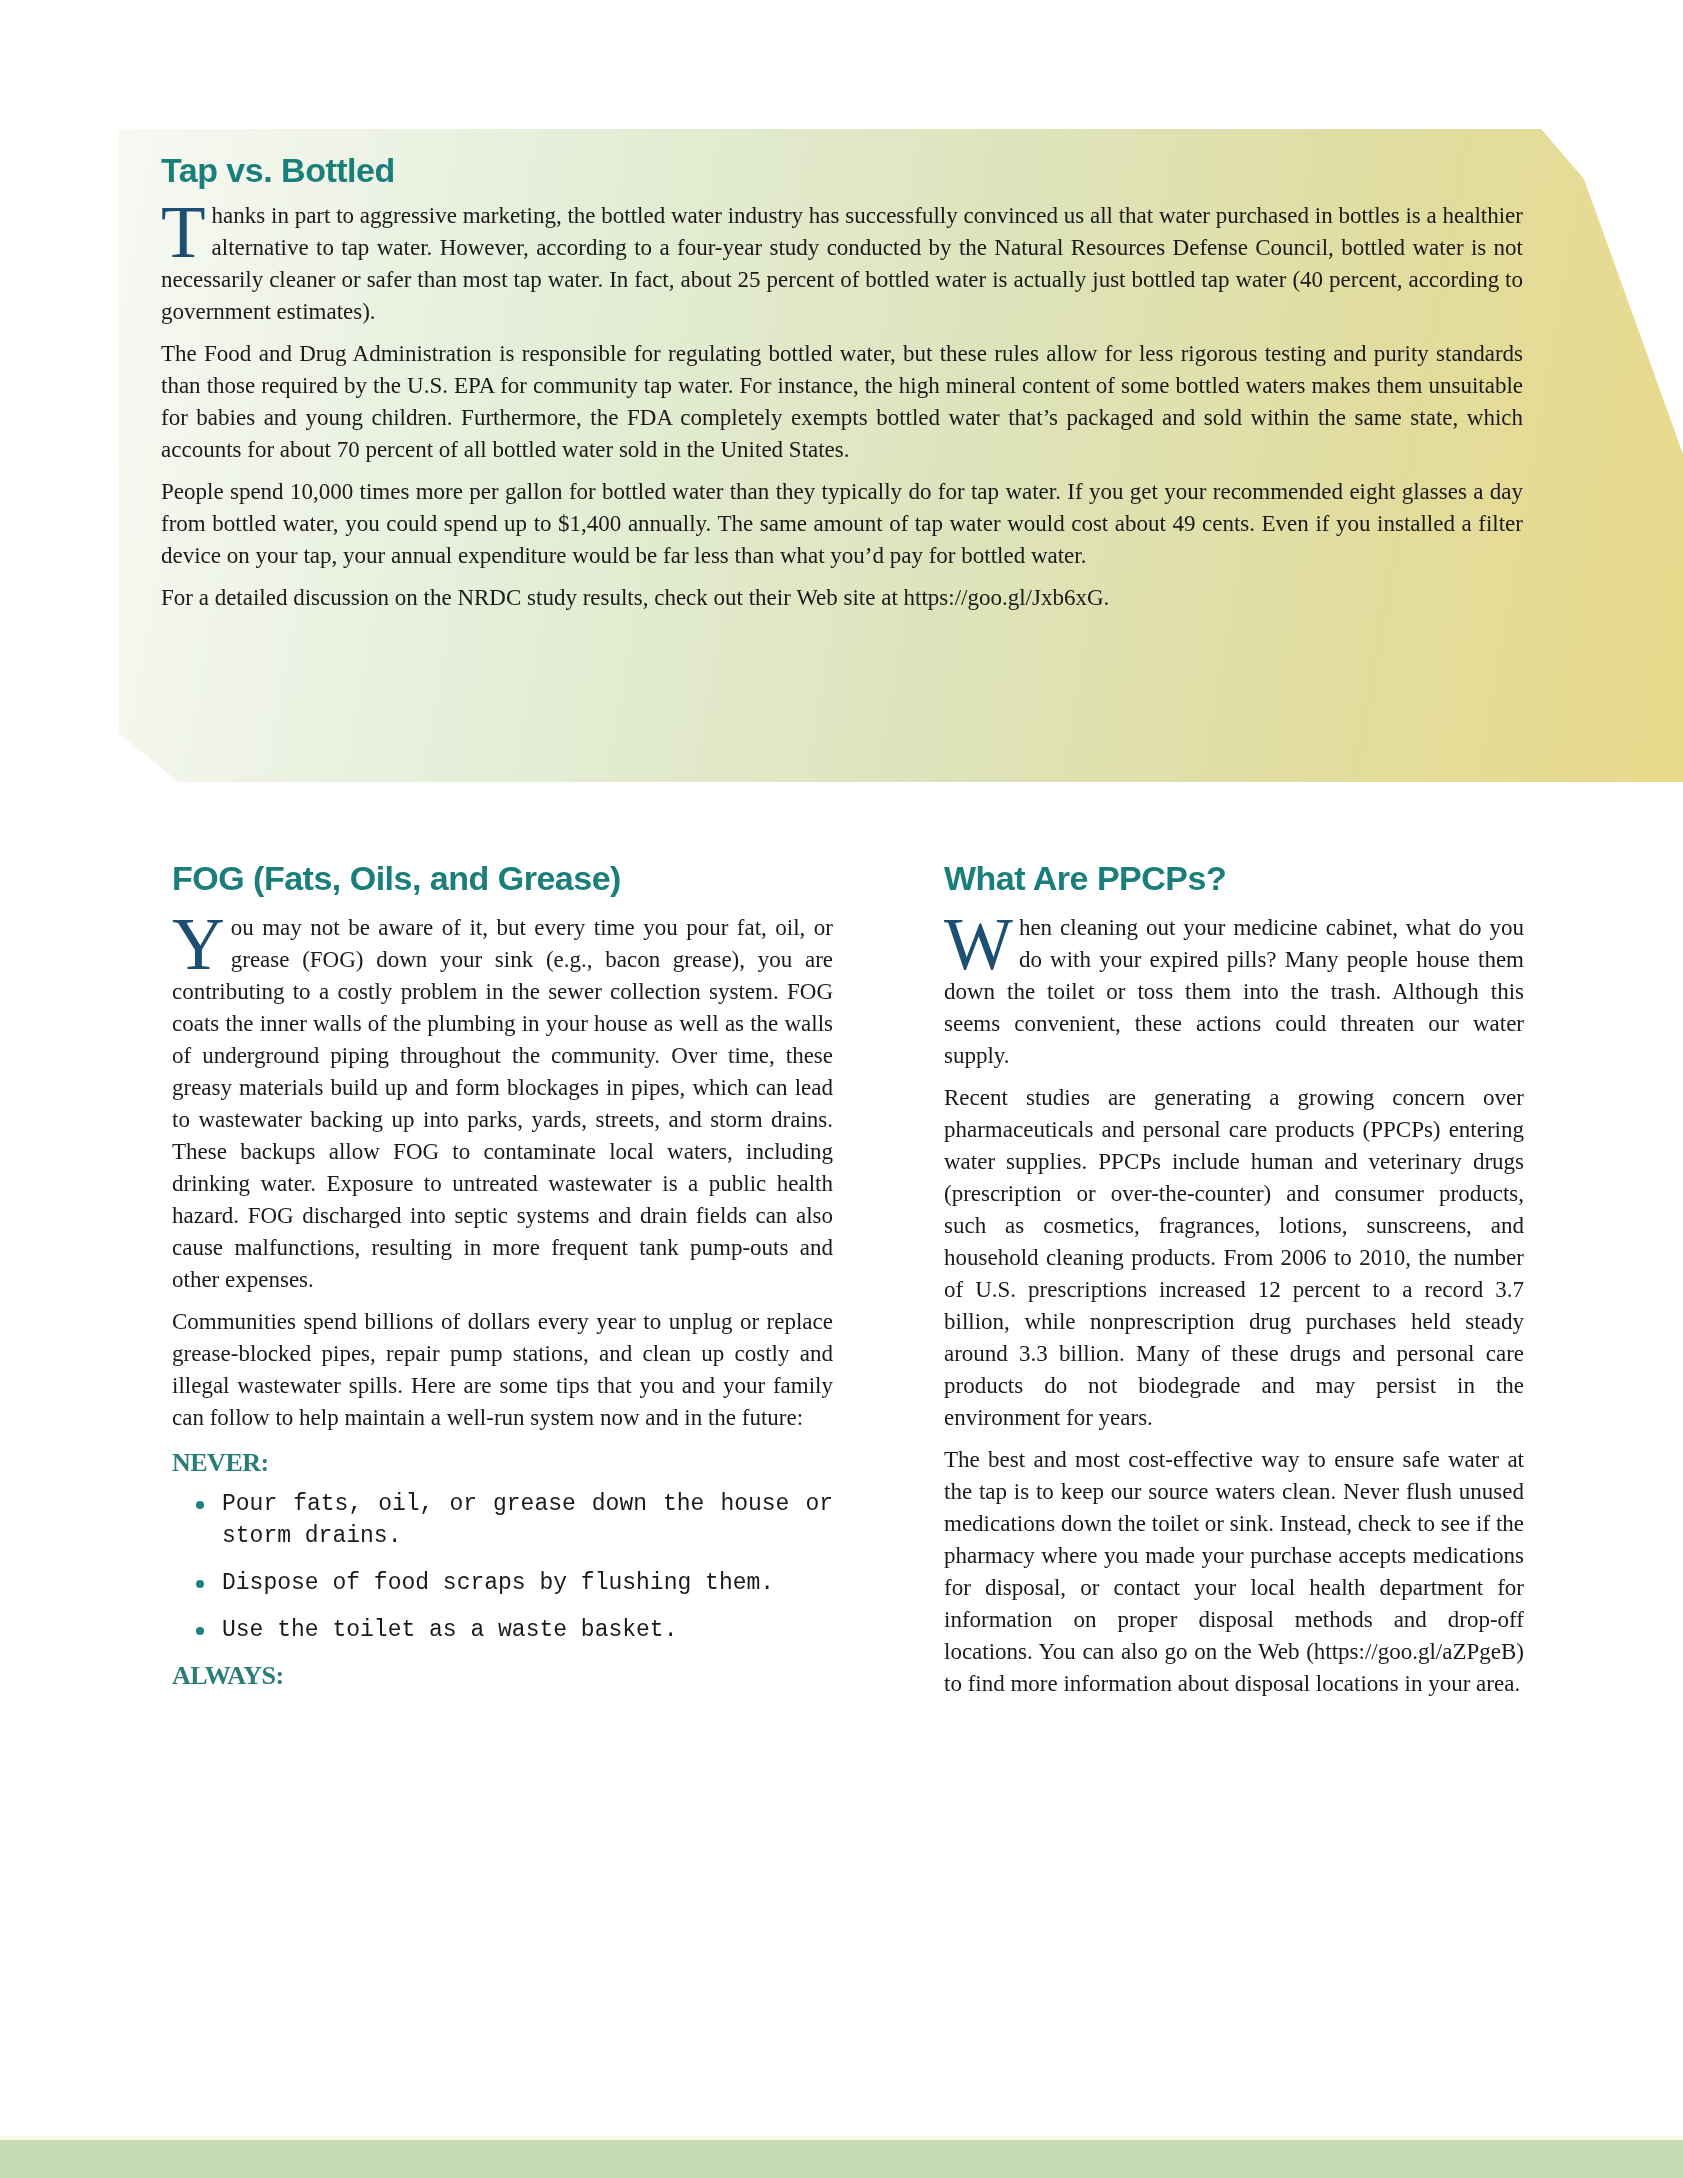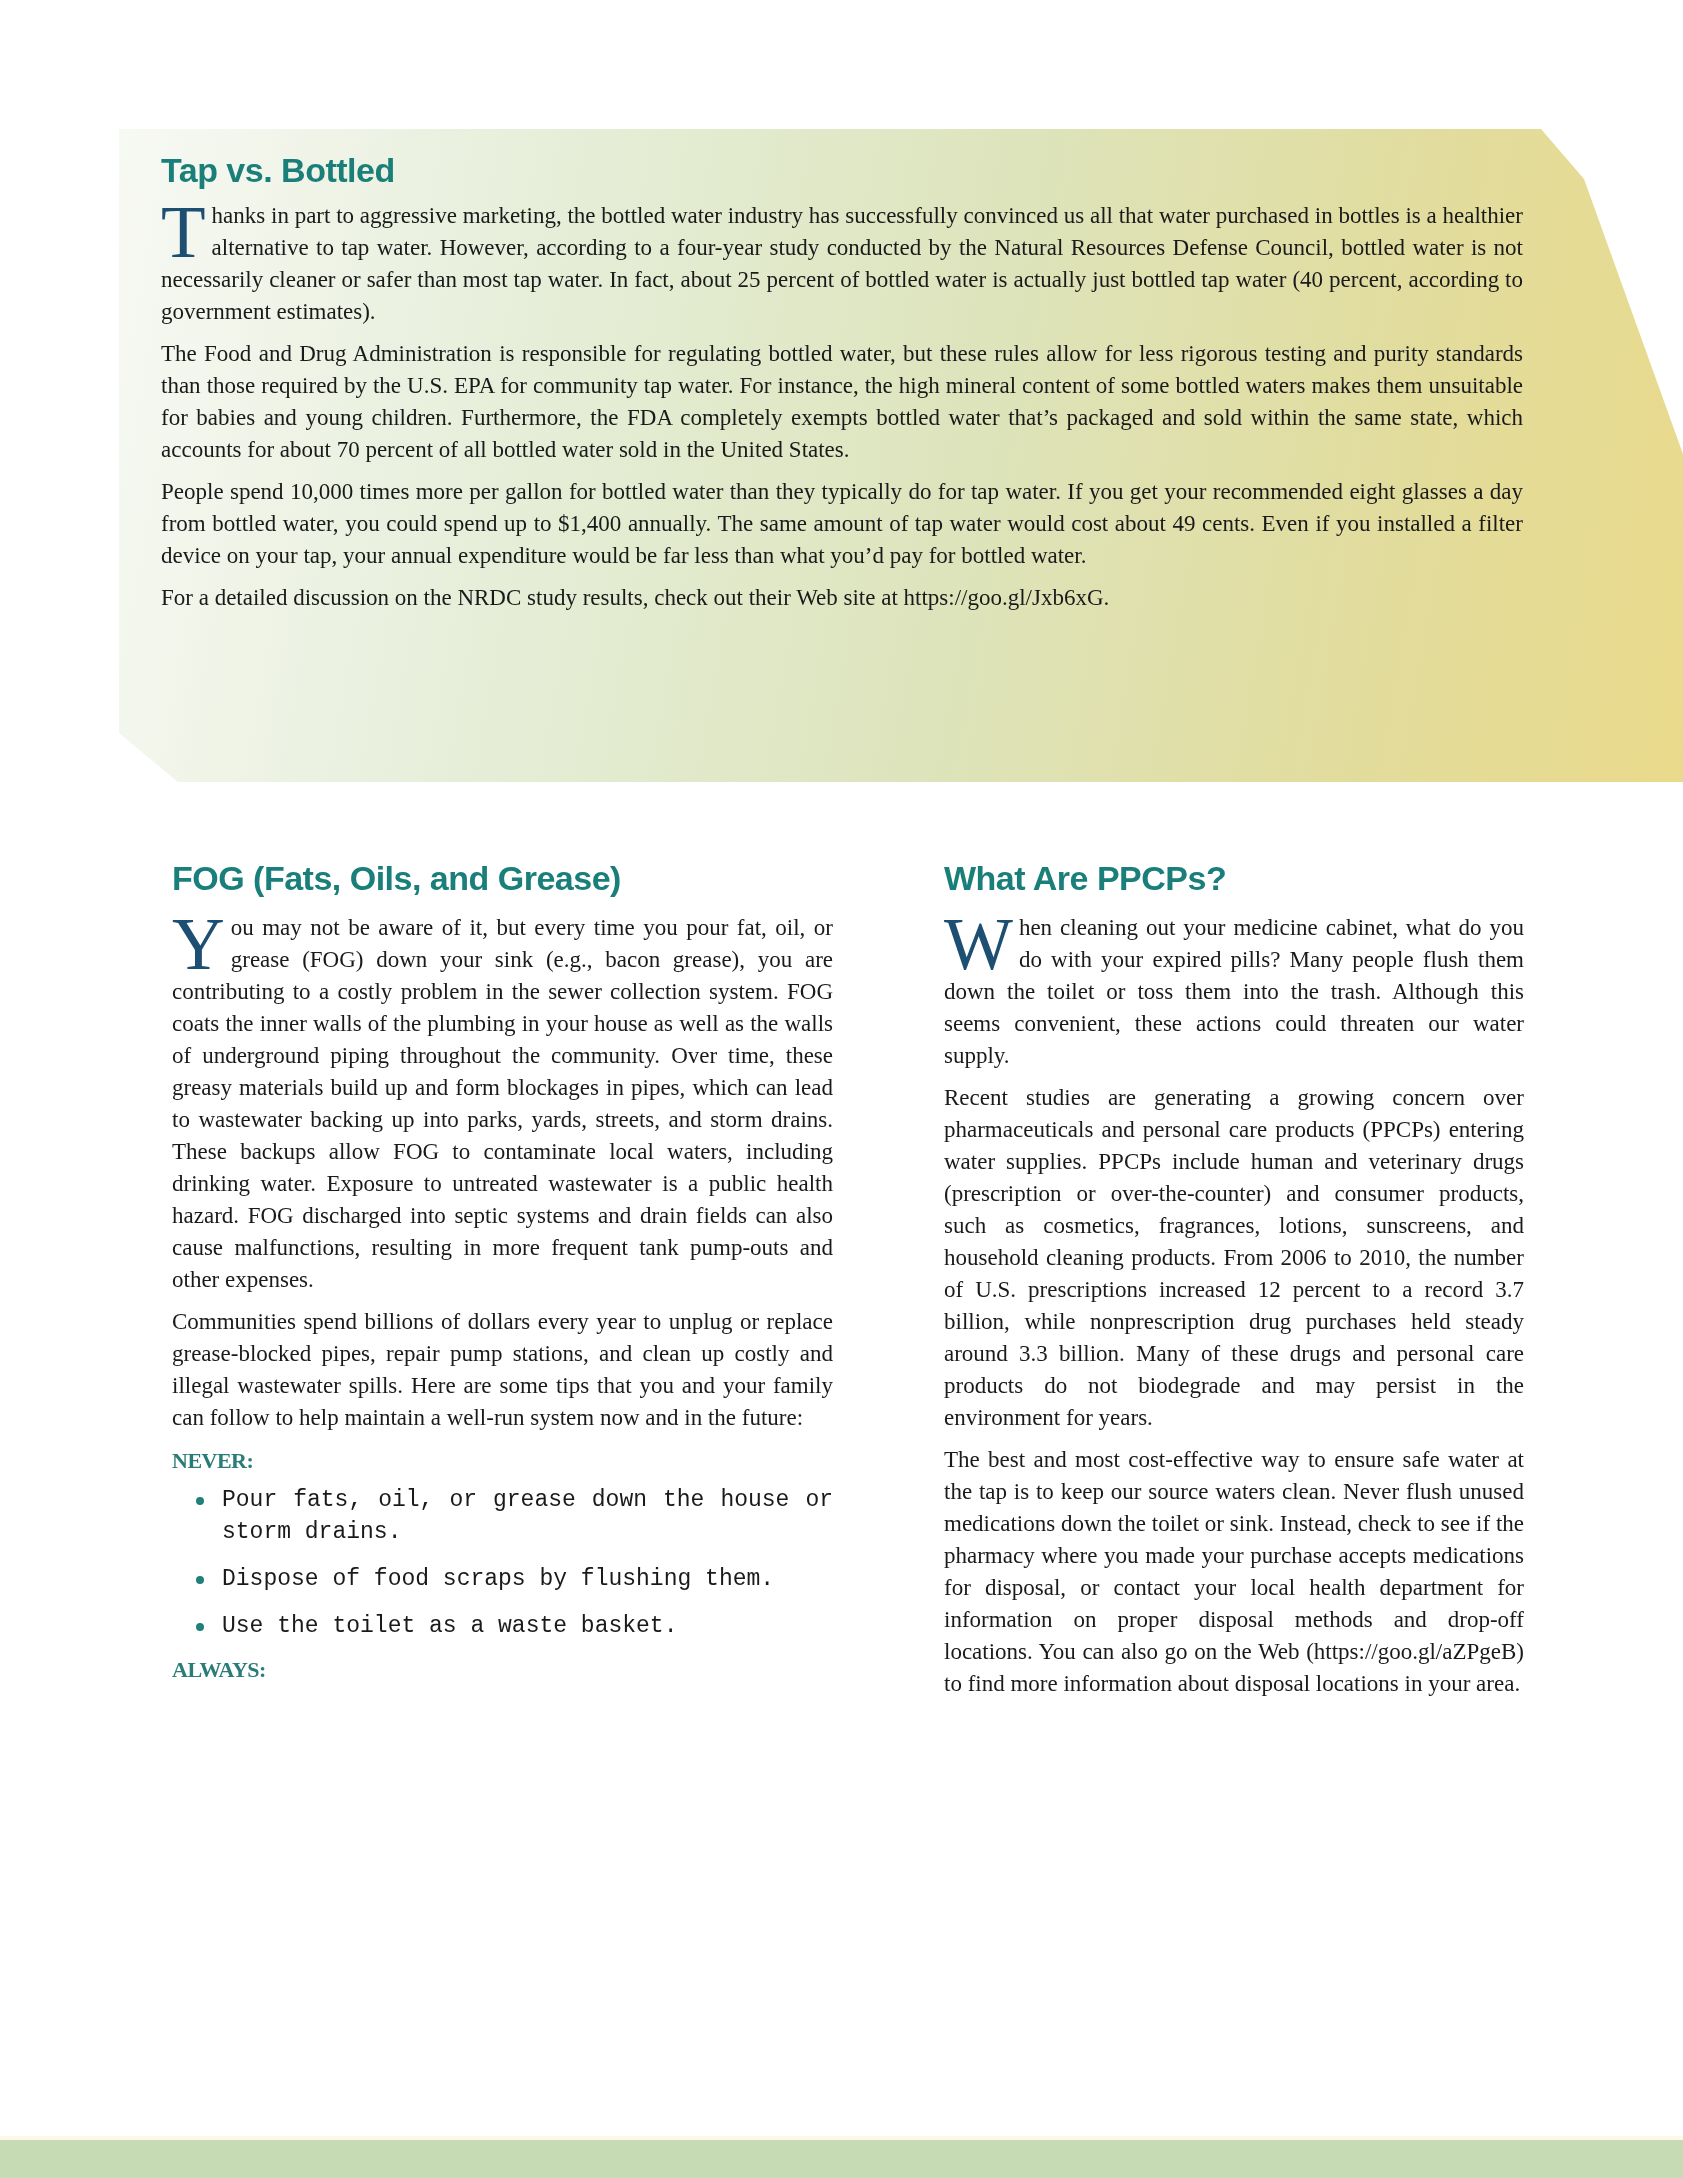--- a/index.html
+++ b/index.html
@@ -25,21 +25,21 @@
   .dropcap {
     float: left; font-size: 73px; line-height: 57px; color: #1d4f73;
     margin: 4px 6px 0 0; font-family: "Liberation Serif", serif;
   }
   .callout h2 { margin-bottom: 10px; }
   .col { position: absolute; top: 859px; }
   .col-left { left: 172px; width: 661px; }
   .col-right { left: 944px; width: 580px; }
   .col h2 { margin-bottom: 14px; }
   .label {
-    color: #2a7c78; font-weight: bold; font-size: 22px; margin: 14px 0 10px 0;
+    color: #2a7c78; font-weight: bold; font-size: 26px; margin: 14px 0 10px 0;
     font-family: "Liberation Serif", serif; letter-spacing: -0.5px;
   }
   ul { list-style: none; margin: 0; padding: 0 0 0 50px; font-family: Liberation Mono, monospace; }
   li { position: relative; font-size: 23px; line-height: 32px; margin: 0 0 15px 0; text-align: justify; text-align-last: left; }
   .bullet {
     position: absolute; left: -26px; top: 13px; width: 8px; height: 8px;
     border-radius: 50%; background: #1f7f7a;
   }
   .footer-band {
     position: absolute; left: 0; top: 2136px; width: 1683px; height: 42px; background: #c6dbb3;
@@ -69,19 +69,19 @@
     <li><span class="bullet"></span><span>Dispose of food scraps by flushing them.</span></li>
     <li><span class="bullet"></span><span>Use the toilet as a waste basket.</span></li>
   </ul>
   <div class="label">ALWAYS:</div>
   <ul>
   </ul>
 </div>
 
 <div class="col col-right">
   <h2>What Are PPCPs?</h2>
-  <p><span class="dropcap">W</span><span>hen cleaning out your medicine cabinet, what do you do with your expired pills? Many people flush them down the toilet or toss them into the trash. Although this seems convenient, these actions could threaten our water supply.</span></p>
+  <p><span class="dropcap">W</span><span>hen cleaning out your medicine cabinet, what do you do with your expired pills? Many people house them down the toilet or toss them into the trash. Although this seems convenient, these actions could threaten our water supply.</span></p>
   <p>Recent studies are generating a growing concern over pharmaceuticals and personal care products (PPCPs) entering water supplies. PPCPs include human and veterinary drugs (prescription or over-the-counter) and consumer products, such as cosmetics, fragrances, lotions, sunscreens, and household cleaning products. From 2006 to 2010, the number of U.S. prescriptions increased 12 percent to a record 3.7 billion, while nonprescription drug purchases held steady around 3.3 billion. Many of these drugs and personal care products do not biodegrade and may persist in the environment for years.</p>
   <p>The best and most cost-effective way to ensure safe water at the tap is to keep our source waters clean. Never flush unused medications down the toilet or sink. Instead, check to see if the pharmacy where you made your purchase accepts medications for disposal, or contact your local health department for information on proper disposal methods and drop-off locations. You can also go on the Web (https://goo.gl/aZPgeB) to find more information about disposal locations in your area.</p>
 </div>
 
 <div class="footer-band"></div>
 
 
 </body></html>

